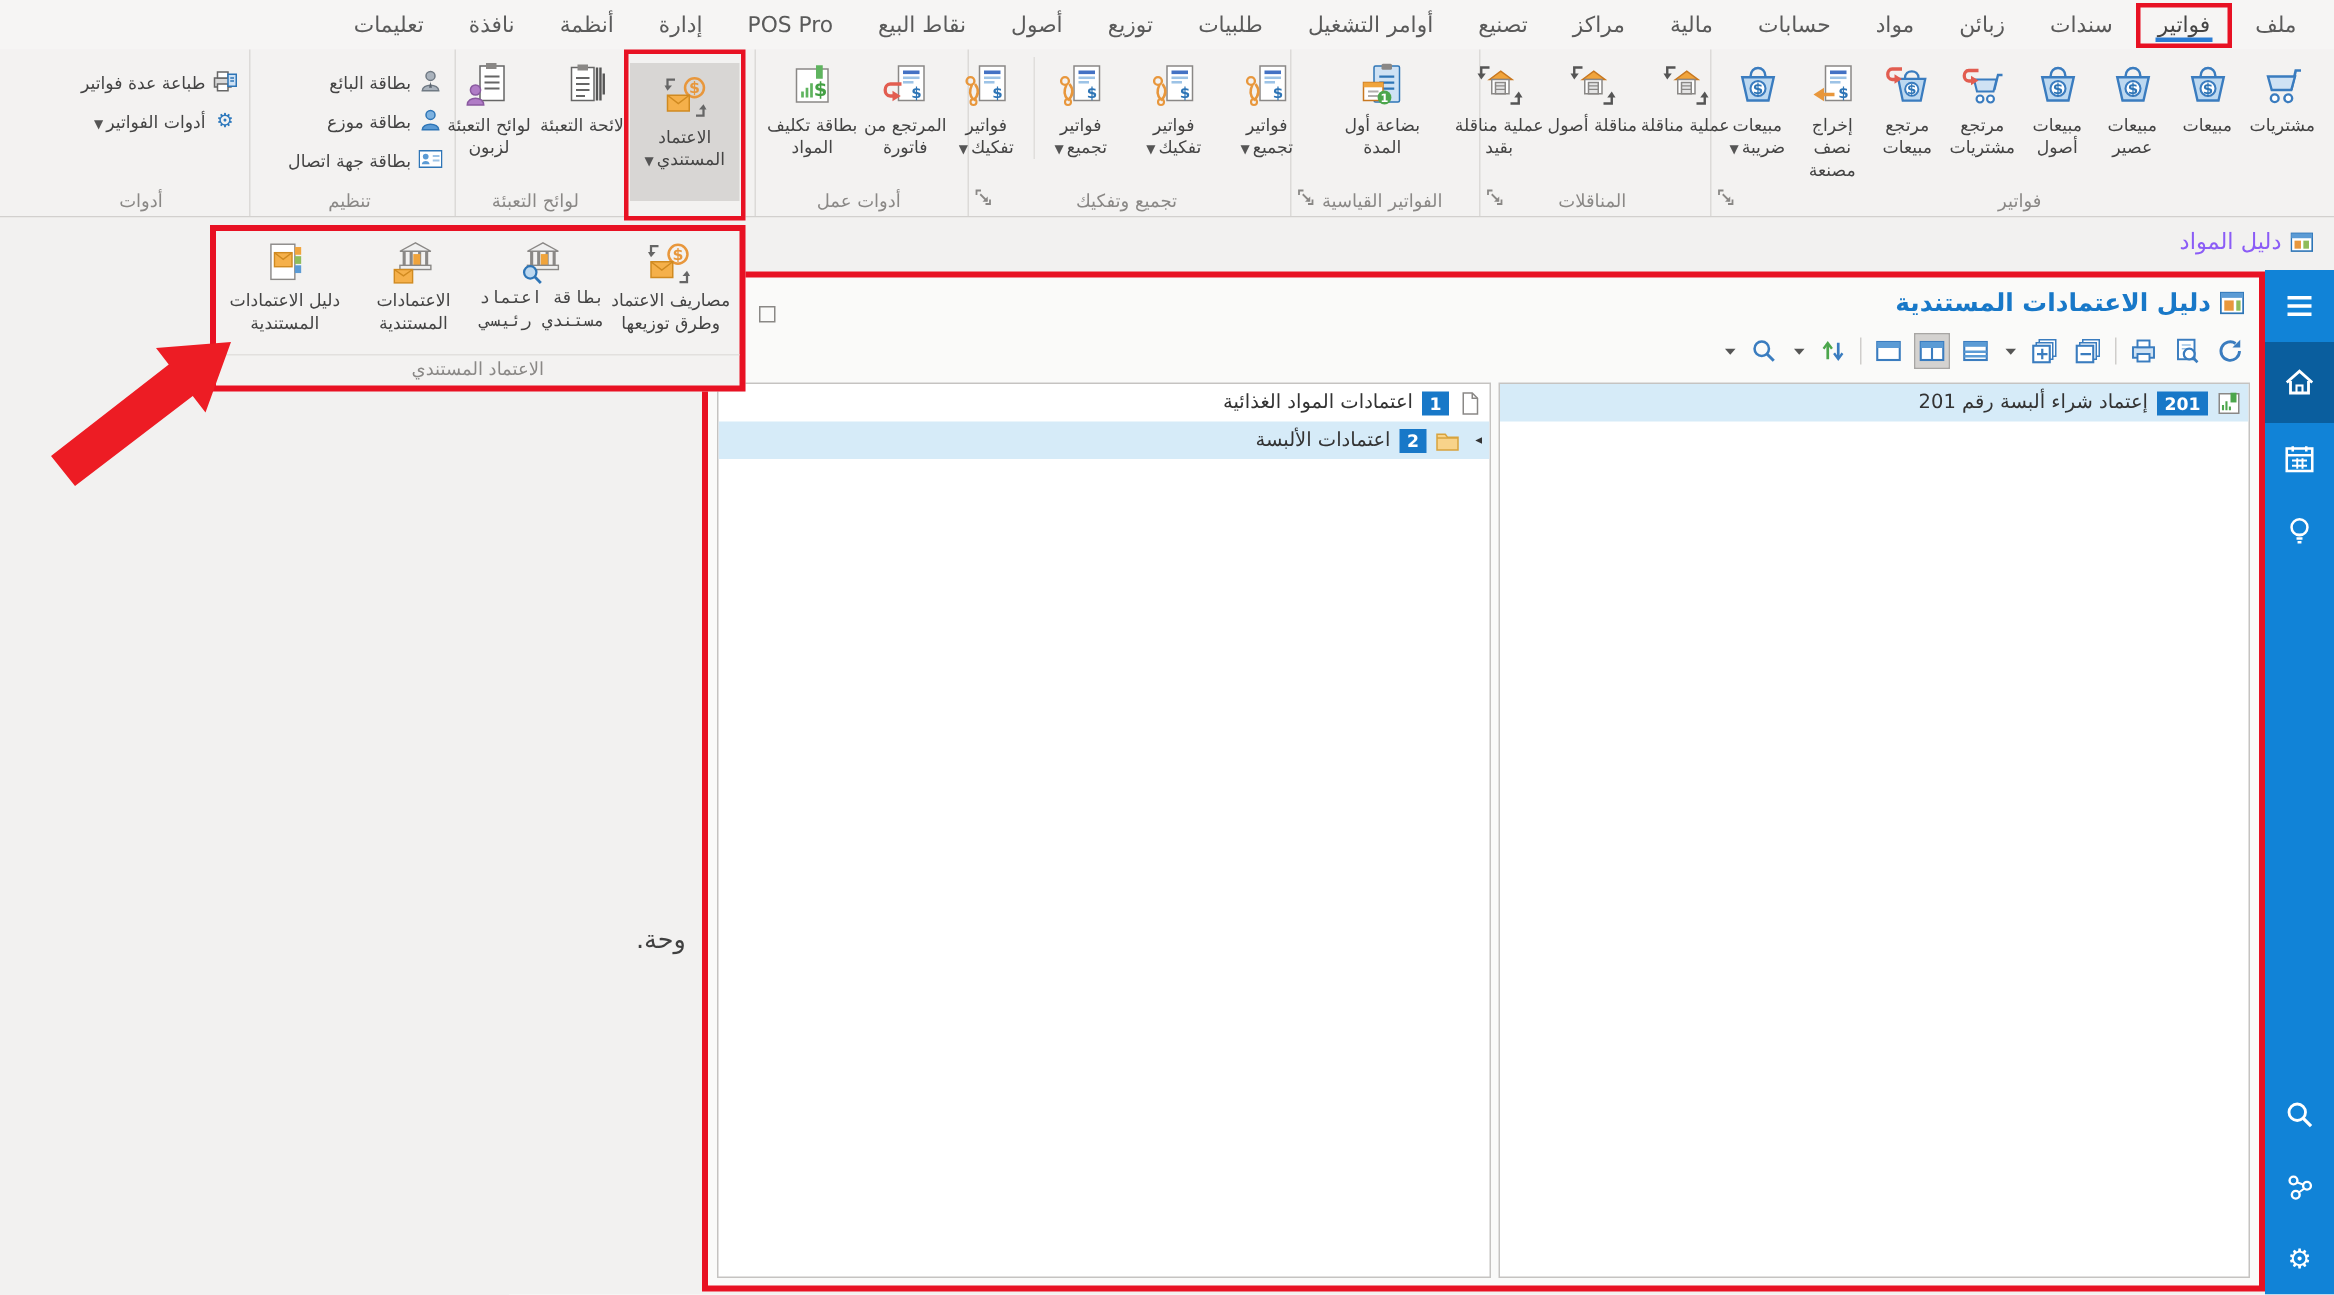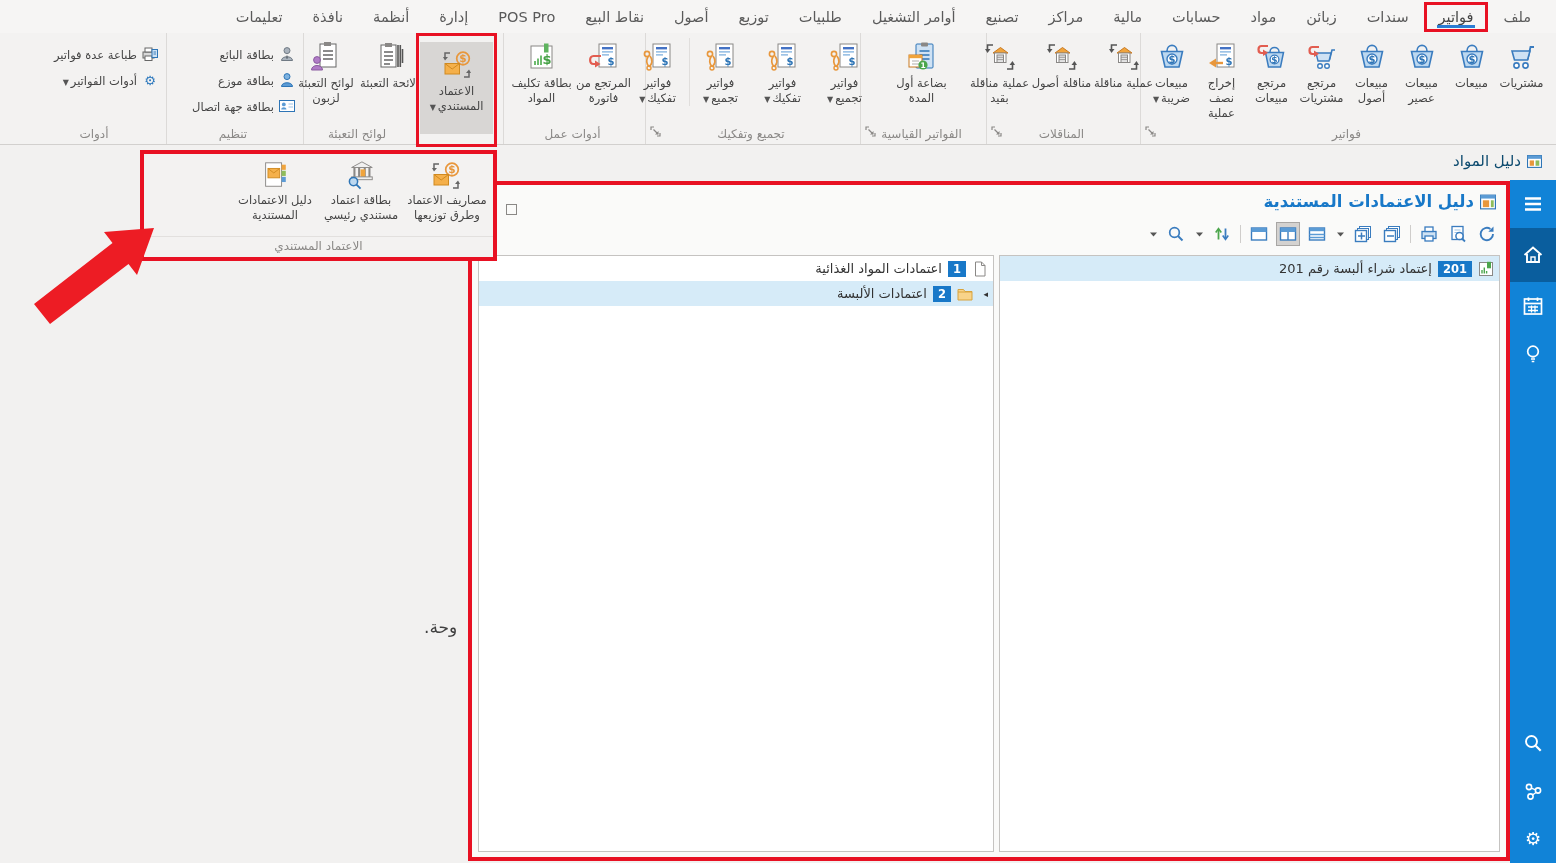--- a/index.html
+++ b/index.html
@@ -29,21 +29,21 @@
   
   #lc-panel{position:absolute;left:140px;top:150px;width:357px;height:111px;border:4px solid #e81123;background:#f3f2f1;z-index:6;}
   #lc-items{display:flex;padding:4px 3px 0;}
   .lcitem{width:86px;display:flex;flex-direction:column;align-items:center;padding-top:2px;cursor:default;}
   .lcitem .ic{width:30px;height:30px;}
   #lc-label{position:absolute;bottom:0;right:0;left:0;height:21px;border-top:1px solid #e2e0de;text-align:center;font-size:12px;color:#8a8886;padding-top:2px;}
   
   #red-arrow{position:absolute;left:32px;top:214px;z-index:9;}
   
   #tabstrip{position:absolute;top:145px;right:0;left:0;height:36px;background:#f2f1f0;}
-  #wintab{position:absolute;right:14px;top:7px;display:flex;align-items:center;gap:6px;font-size:15px;color:#0c4a6e;}
+  #wintab{position:absolute;right:14px;top:7px;display:flex;align-items:center;gap:6px;font-size:15px;color:#8b5cf6;}
   #mainpanel{position:absolute;left:468px;top:181px;width:1042px;height:680px;border:4px solid #e81123;background:#fafaf9;z-index:2;}
   #panel-title{position:absolute;right:10px;top:7px;display:flex;align-items:center;gap:6px;font-size:16.5px;font-weight:600;color:#1878c8;}
   #panel-check{position:absolute;left:34px;top:19px;width:11px;height:11px;border:1px solid #8a8886;background:#fafaf9;}
   #ptoolbar{position:absolute;right:8px;top:38px;display:flex;direction:ltr;align-items:center;gap:7px;}
   .tbtn{display:flex;align-items:center;justify-content:center;width:22px;height:22px;cursor:default;}
   .tbtn.pressed{background:#d4d2d0;outline:1px solid #a8a6a4;}
   .tbtn.narrow{width:10px;}
   .tsep{width:1px;height:18px;background:#cfcdcb;}
   #lists{position:absolute;top:70px;right:6px;left:6px;bottom:5px;display:flex;gap:5px;}
   .listpanel{background:#fff;border:1px solid #c5c3c1;display:flex;flex-direction:column;}
@@ -166,21 +166,21 @@
             <svg width="32" height="32" viewBox="0 0 32 32">
               <rect x="11" y="3" width="17" height="23" fill="#fff" stroke="#8a8886"></rect>
               <rect x="14" y="6" width="11" height="2.4" fill="#4472c4"></rect>
               <rect x="14" y="10" width="11" height="1.7" fill="#9dc3e6"></rect>
               <rect x="14" y="13" width="7" height="1.7" fill="#9dc3e6"></rect>
               <text x="23" y="24" font-size="10" fill="#2e75b6" font-weight="bold" text-anchor="middle">$</text>
               <path d="M17 22H7" stroke="#e8973c" stroke-width="2.4"></path>
               <path d="M10 17.5L3 22l7 4.5z" fill="#e8973c"></path>
             </svg>
           </span>
-          <div class="blabel" style="width: 50px;">إخراج نصف عملية</div>
+          <div class="blabel" style="width: 50px;">إخراج نصف مصنعة</div>
         </div>
         <div class="bigbtn">
           <span class="ic">
             <svg width="32" height="32" viewBox="0 0 32 32">
               <path d="M11 10c0-7.5 10-7.5 10 0" fill="none" stroke="#3a7cbf" stroke-width="1.6"></path>
               <path d="M5.5 10.5h21L23 26H9z" fill="#bcd8f0" stroke="#3a7cbf" stroke-width="1.6"></path>
               <circle cx="16" cy="18" r="5" fill="#fff" stroke="#3a7cbf" stroke-width="1.4"></circle>
               <text x="16" y="21.5" font-size="10" text-anchor="middle" fill="#2e75b6" font-weight="bold">$</text>
             </svg>
           </span>
@@ -504,21 +504,34 @@
         <span class="ic">
           <svg width="30" height="30" viewBox="0 0 32 32">
             <path d="M17 2L6 8h22z" fill="#f0f0f0" stroke="#8a8886"></path>
             <path d="M9 8v10M14 8v10M20 8v10M25 8v10" stroke="#8a8886" stroke-width="2.2"></path>
             <rect x="15.5" y="10" width="5" height="8" fill="#f0a43c"></rect>
             <rect x="6" y="18" width="22" height="3" fill="#f0f0f0" stroke="#8a8886"></rect>
             <circle cx="8" cy="23" r="4.4" fill="#bcd8f0" stroke="#2e75b6" stroke-width="1.6"></circle>
             <path d="M11.2 26.2l4.3 4.3" stroke="#2e75b6" stroke-width="2"></path>
           </svg>
         </span>
-        <div class="blabel" style="width: 84px;">بطاقة اعتماد مستندي رئيسي</div>
+        <div class="blabel" style="width: 84px; font-family: Liberation Mono, monospace;">بطاقة اعتماد مستندي رئيسي</div>
+      </div>
+      <div class="lcitem">
+        <span class="ic">
+          <svg width="30" height="30" viewBox="0 0 32 32">
+            <path d="M17 2L6 8h22z" fill="#f0f0f0" stroke="#8a8886"></path>
+            <path d="M9 8v10M14 8v10M20 8v10M25 8v10" stroke="#8a8886" stroke-width="2.2"></path>
+            <rect x="15.5" y="10" width="5" height="8" fill="#f0a43c"></rect>
+            <rect x="6" y="18" width="22" height="3" fill="#f0f0f0" stroke="#8a8886"></rect>
+            <rect x="2" y="21" width="13" height="9.5" fill="#f5b04a" stroke="#d08a20"></rect>
+            <path d="M2 21l6.5 4.5L15 21" fill="none" stroke="#d08a20"></path>
+          </svg>
+        </span>
+        <div class="blabel" style="width: 84px;">الاعتمادات المستندية</div>
       </div>
       <div class="lcitem">
         <span class="ic">
           <svg width="30" height="30" viewBox="0 0 32 32">
             <rect x="6" y="3" width="17" height="25" fill="#fff" stroke="#8a8886"></rect>
             <rect x="23" y="5" width="4.5" height="5.5" fill="#f0a43c"></rect>
             <rect x="23" y="11.5" width="4.5" height="5.5" fill="#8fbc5a"></rect>
             <rect x="23" y="18" width="4.5" height="5.5" fill="#5b9bd5"></rect>
             <rect x="8.5" y="9" width="12.5" height="10" fill="#f5b04a" stroke="#d08a20"></rect>
             <path d="M8.5 9l6.2 4.8L21 9" fill="none" stroke="#d08a20"></path>

